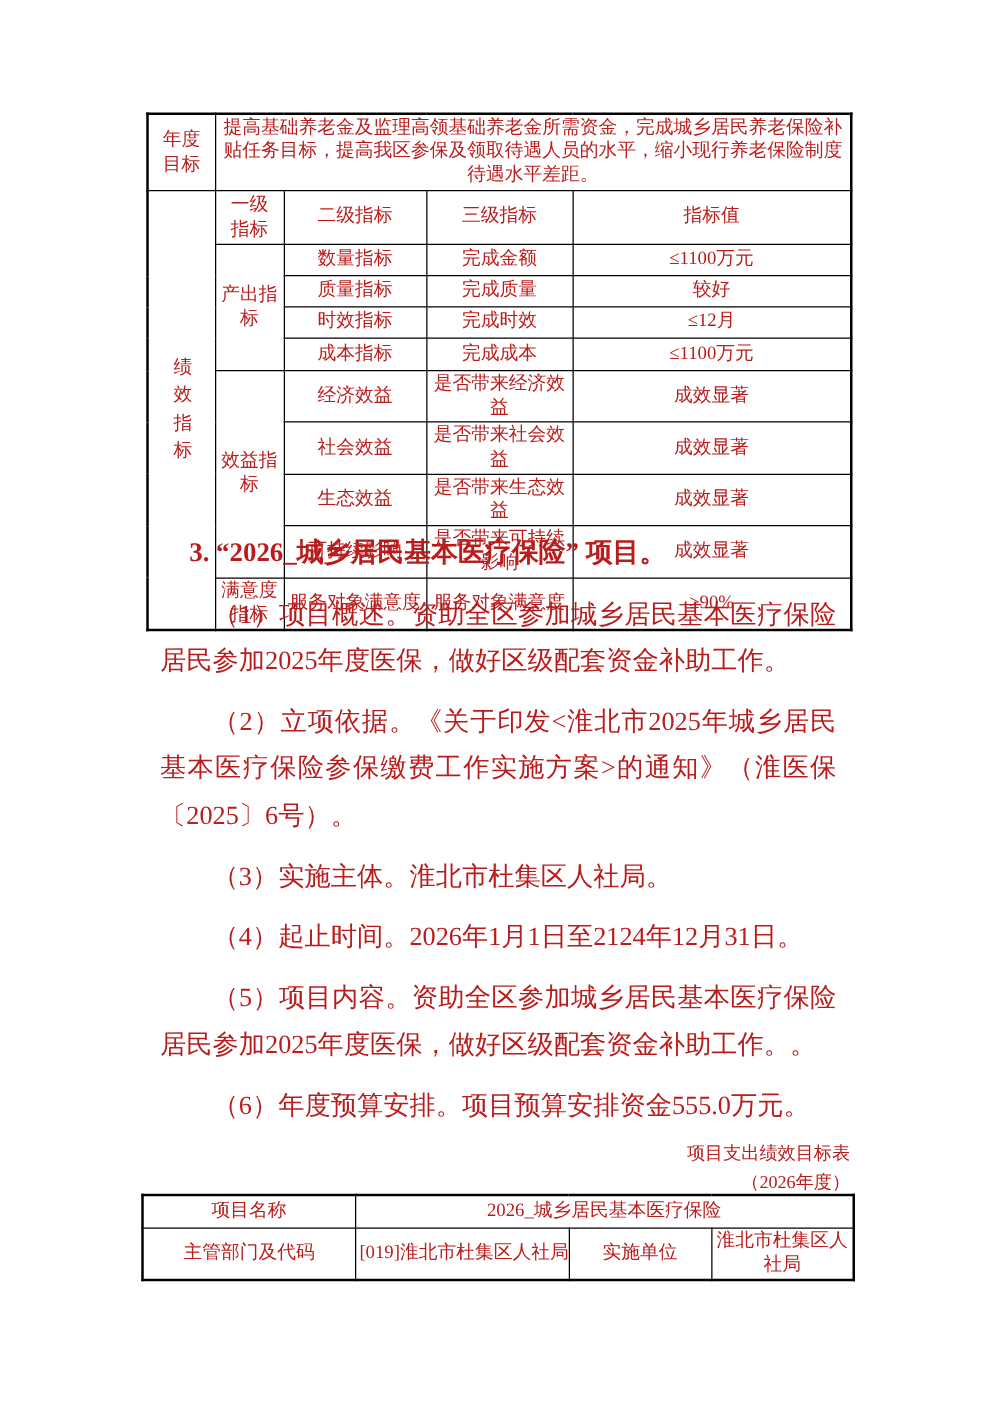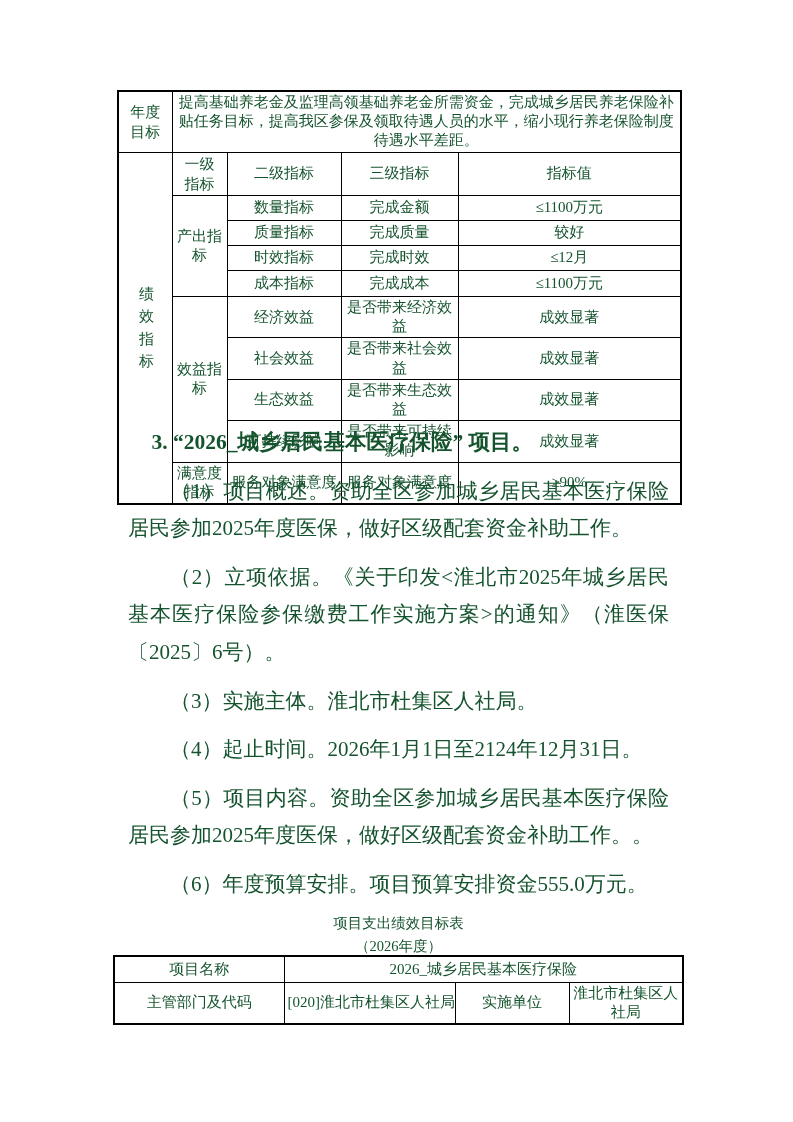--- a/index.html
+++ b/index.html
@@ -3,21 +3,21 @@
 <meta charset="utf-8">
 <style>
   html, body {
     margin: 0; padding: 0;
     background: #ffffff;
   }
   .page {
     position: relative;
     width: 793px; height: 1122px;
     background: #ffffff;
-    color: #14532d;
+    color: #b91c1c;
     font-family: "Liberation Serif", "DejaVu Serif", serif;
     overflow: hidden;
   }
 
   
   table.doc-table {
     border-collapse: collapse;
     table-layout: fixed;
     border: 2px solid #000;
   }
@@ -67,21 +67,21 @@
   }
   .body-text p {
     margin: 11px;
     text-indent: 2em;
   }
 
   
   .tbl-caption {
     position: absolute;
     left: 117px; width: 563px;
-    text-align: center;
+    text-align: right;
     font-size: 14.5px;
     line-height: 18px;
   }
   #goal-caption    { top: 914px; }
   #goal-subcaption { top: 937px; }
 </style>
 </head>
 <body>
 
 <div class="page">
@@ -183,20 +183,20 @@
         <col style="width:114px">
         <col style="width:114px">
     </colgroup>
     <tbody>
         <tr class="h26">
       <td>项目名称</td>
       <td colspan="3">2026_城乡居民基本医疗保险</td>
     </tr>
     <tr class="h36">
       <td>主管部门及代码</td>
-      <td class="nowrap">[020]淮北市杜集区人社局</td>
+      <td class="nowrap">[019]淮北市杜集区人社局</td>
       <td>实施单位</td>
       <td>淮北市杜集区人社局</td>
     </tr>
   </tbody>
     </table>
 
 </div>
 
 </body></html>

